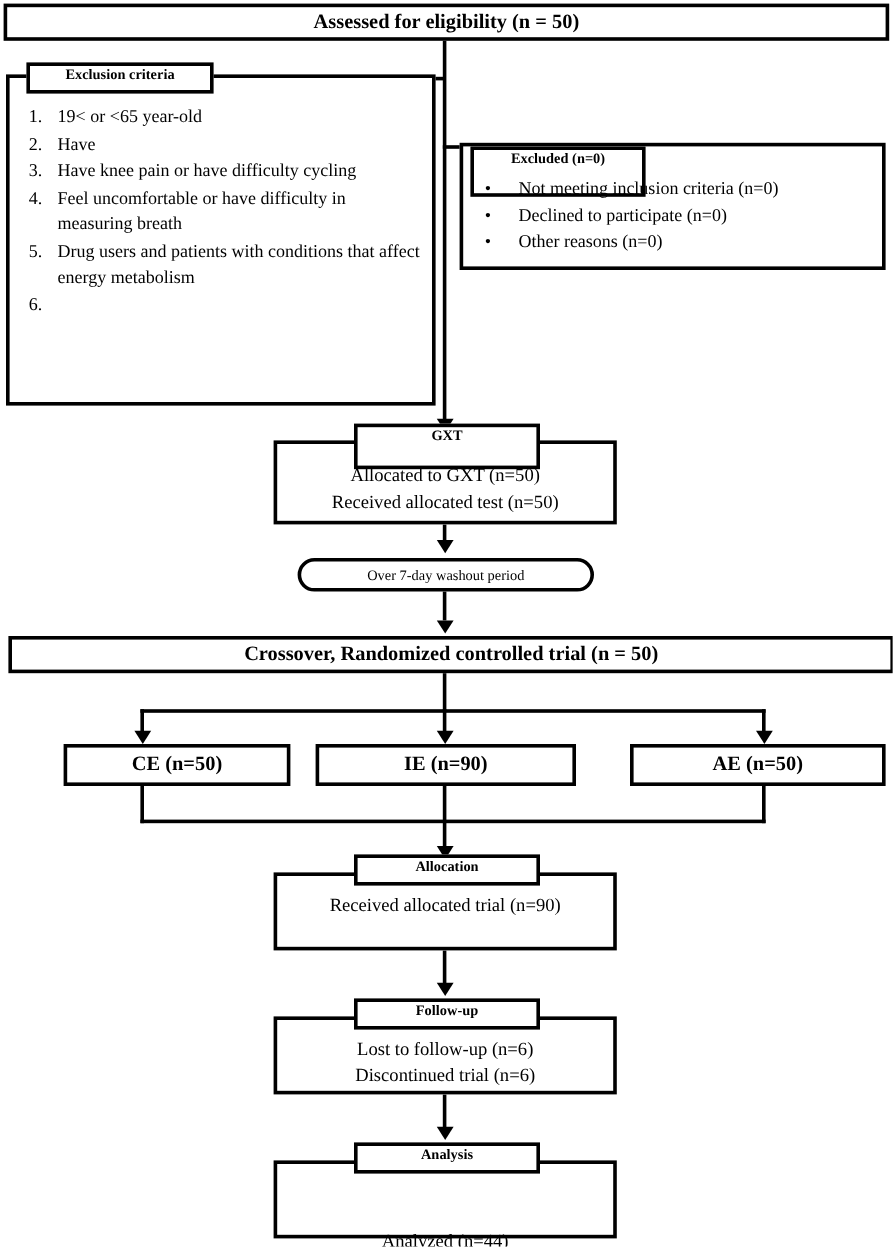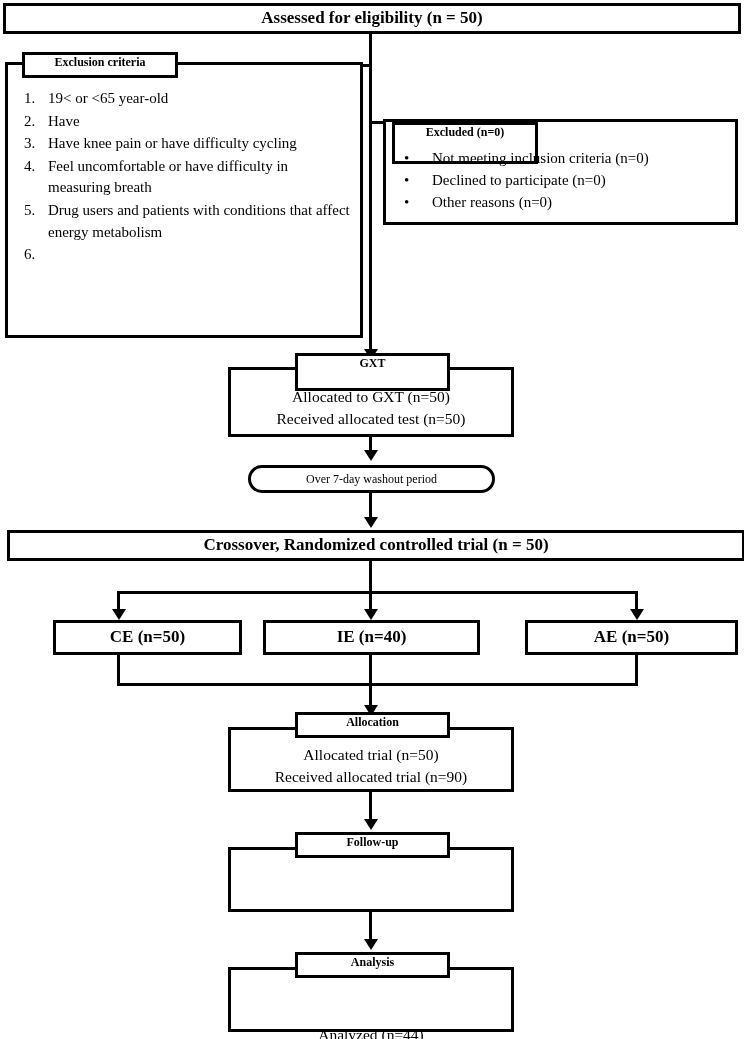--- a/index.html
+++ b/index.html
@@ -225,48 +225,51 @@
   <div class="vline" style="left:369px; top:591px; height:20px;"></div>
   <div class="vline" style="left:635px; top:591px; height:20px;"></div>
   <div class="arrow-down" style="left:112px; top:609px;"></div>
   <div class="arrow-down" style="left:364px; top:609px;"></div>
   <div class="arrow-down" style="left:630px; top:609px;"></div>
 
   <div class="box title-bold" style="left:5px; top:620px; width:189px; height:35px;margin-left:48px;">
     <span>CE (n=50)</span>
   </div>
   <div class="box title-bold" style="left:263px; top:620px; width:217px; height:35px;">
-    <span>IE (n=40)</span>
+    <span>IE (n=90)</span>
   </div>
   <div class="box title-bold" style="left:525px; top:620px; width:213px; height:35px;">
     <span>AE (n=50)</span>
   </div>
 
   <div class="vline" style="left:117px; top:655px; height:31px;"></div>
   <div class="vline" style="left:369px; top:655px; height:53px;"></div>
   <div class="vline" style="left:635px; top:655px; height:31px;"></div>
   <div class="hline" style="left:117px; top:683px; width:521px;"></div>
   <div class="arrow-down" style="left:364px; top:705px;"></div>
 
   <div class="outer-panel" style="left:228px; top:727px; width:286px; height:65px;"></div>
   <div class="hdr-tab" style="left:295px; top:712px; width:155px; height:26px;">
     <span>Allocation</span>
   </div>
   <div class="panel-body" style="left:228px; top:744px; width:286px;">
-    <div>Allocated trial (n=50)</div>
     <div>Received allocated trial (n=90)</div>
   </div>
 
   <div class="vline" style="left:369px; top:792px; height:28px;"></div>
   <div class="arrow-down" style="left:364px; top:819px;"></div>
 
   <div class="outer-panel" style="left:228px; top:847px; width:286px; height:65px;"></div>
   <div class="hdr-tab" style="left:295px; top:832px; width:155px; height:26px;">
     <span>Follow-up</span>
   </div>
+  <div class="panel-body" style="left:228px; top:864px; width:286px;">
+    <div>Lost to follow-up (n=6)</div>
+    <div>Discontinued trial (n=6)</div>
+  </div>
 
   <div class="vline" style="left:369px; top:912px; height:28px;"></div>
   <div class="arrow-down" style="left:364px; top:939px;"></div>
 
   <div class="outer-panel" style="left:228px; top:967px; width:286px; height:65px;"></div>
   <div class="hdr-tab" style="left:295px; top:952px; width:155px; height:26px;">
     <span>Analysis</span>
   </div>
   <div class="panel-body" style="left:228px; top:984px; width:286px;margin-top:40px;">
     <div>Analyzed (n=44)</div>

